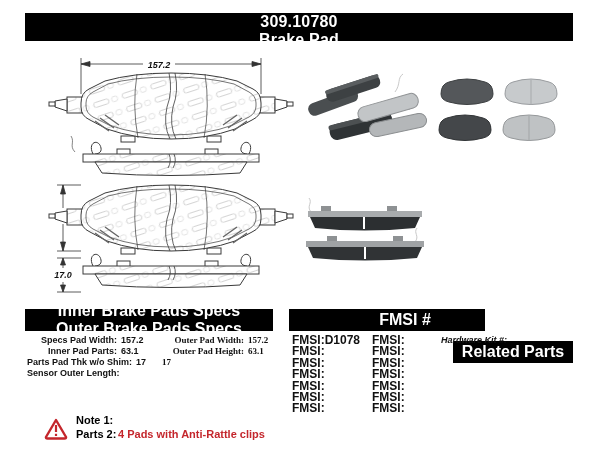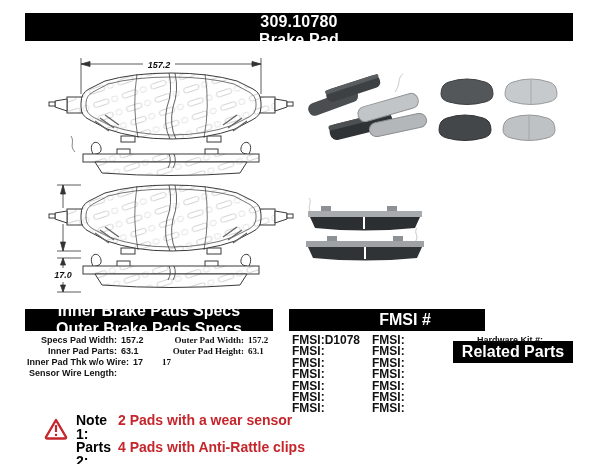--- a/index.html
+++ b/index.html
@@ -23,21 +23,21 @@
   .th-bar .cell{flex:1;text-align:center;}
   
   .spec-col{display:block;}
   .spec-row{display:flex;line-height:11px;font-size:9px;font-weight:bold;color:#111;}
   .spec-label{flex:1;text-align:right;white-space:nowrap;}
   .spec-value{width:32px;padding-left:4px;text-align:left;}
   .fmsi-row{line-height:11.4px;font-size:12px;font-weight:bold;color:#111;white-space:nowrap;}
   .fmsi-label{display:inline-block;min-width:27px;}
   .rel-row{line-height:11px;font-size:9px;font-weight:bold;color:#111;white-space:nowrap;}
   
-  .note-line{display:flex;font-size:14px;font-weight:bold;line-height:13.5px;}
+  .note-line{display:flex;font-size:11px;font-weight:bold;line-height:13.5px;}
   .note-label{color:#000;width:42px;}
   .note-text{color:#c4262c;}
   svg{display:block;}
   .dimtext{font-family:"Liberation Sans",sans-serif;font-size:9px;font-weight:bold;font-style:italic;fill:#111;}
 </style>
 </head>
 <body>
 
 <div class="page">
 
@@ -202,25 +202,25 @@
   <div class="abs spec-col" style="left:27px;top:335px;width:126px;">
     <div class="spec-row">
       <span class="spec-label">Specs Pad Width:</span>
       <span class="spec-value">157.2</span>
     </div>
     <div class="spec-row">
       <span class="spec-label">Inner Pad Parts:</span>
       <span class="spec-value">63.1</span>
     </div>
     <div class="spec-row">
-      <span class="spec-label">Inner Pad Thk w/o Wire:</span>
+      <span class="spec-label">Parts Pad Thk w/o Shim:</span>
       <span class="spec-value">17</span>
     </div>
     <div class="spec-row">
-      <span class="spec-label">Sensor Wire Length:</span>
+      <span class="spec-label">Sensor Outer Length:</span>
       <span class="spec-value"></span>
     </div>
   </div>
 
   <div class="abs spec-col" style="left:158px;top:335px;width:122px;font-family:Liberation Serif, serif;">
     <div class="spec-row">
       <span class="spec-label">Outer Pad Width:</span>
       <span class="spec-value">157.2</span>
     </div>
     <div class="spec-row">
@@ -245,38 +245,37 @@
   <div class="abs" style="left:372px;top:335px;width:70px;">
     <div class="fmsi-row"><span class="fmsi-label">FMSI:</span><span></span></div>
     <div class="fmsi-row"><span class="fmsi-label">FMSI:</span><span></span></div>
     <div class="fmsi-row"><span class="fmsi-label">FMSI:</span><span></span></div>
     <div class="fmsi-row"><span class="fmsi-label">FMSI:</span><span></span></div>
     <div class="fmsi-row"><span class="fmsi-label">FMSI:</span><span></span></div>
     <div class="fmsi-row"><span class="fmsi-label">FMSI:</span><span></span></div>
     <div class="fmsi-row"><span class="fmsi-label">FMSI:</span><span></span></div>
   </div>
 
-  <div class="abs" style="left:477px;top:335px;width:118px;">
+  <div class="abs" style="left:441px;top:335px;width:118px;font-style:italic;">
     <div class="rel-row">
       <span>Hardware Kit #:</span>
       <span style="margin-left:4px;"></span>
     </div>
   </div>
 
   <div class="abs" style="left:44px;top:418px;width:24px;height:22px;">
     <svg width="24" height="22" viewBox="0 0 24 22">
       <path d="M12,2 L22,19 Q22.5,20.5 20.5,20.5 L3.5,20.5 Q1.5,20.5 2,19 Z" fill="#ffffff" stroke="#c4262c" stroke-width="2.4" stroke-linejoin="round"></path>
       <rect x="10.9" y="7" width="2.2" height="7" fill="#c4262c"></rect>
       <rect x="10.9" y="15.8" width="2.2" height="2.2" fill="#c4262c"></rect>
     </svg>
   </div>
   <div class="abs" style="left:76px;top:414px;">
     <div class="note-line">
       <span class="note-label">Note 1:</span>
-      <span class="note-text">2 Pads with a wear sensor</span>
     </div>
     <div class="note-line">
       <span class="note-label">Parts 2:</span>
       <span class="note-text">4 Pads with Anti-Rattle clips</span>
     </div>
   </div>
 
 </div>
 
 </body></html>

